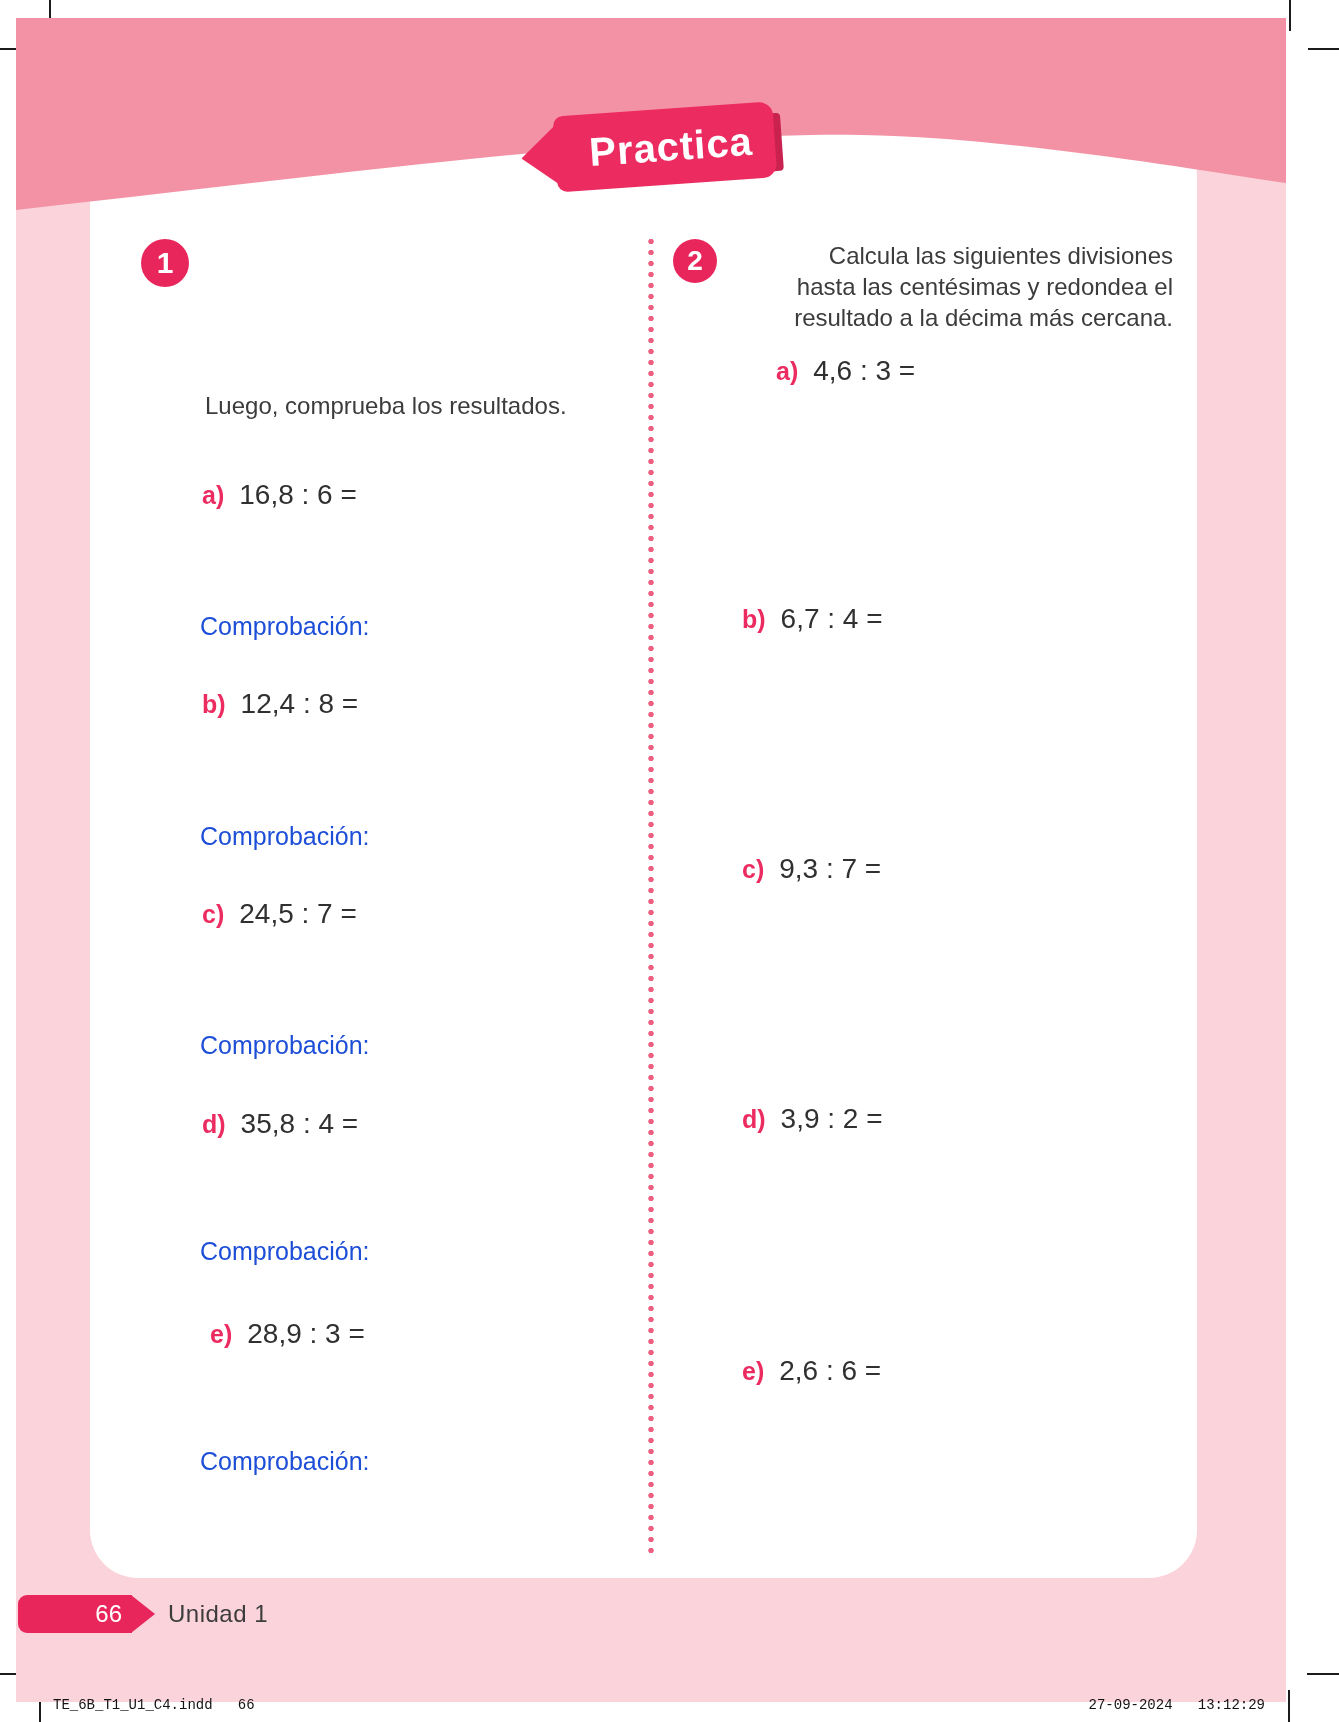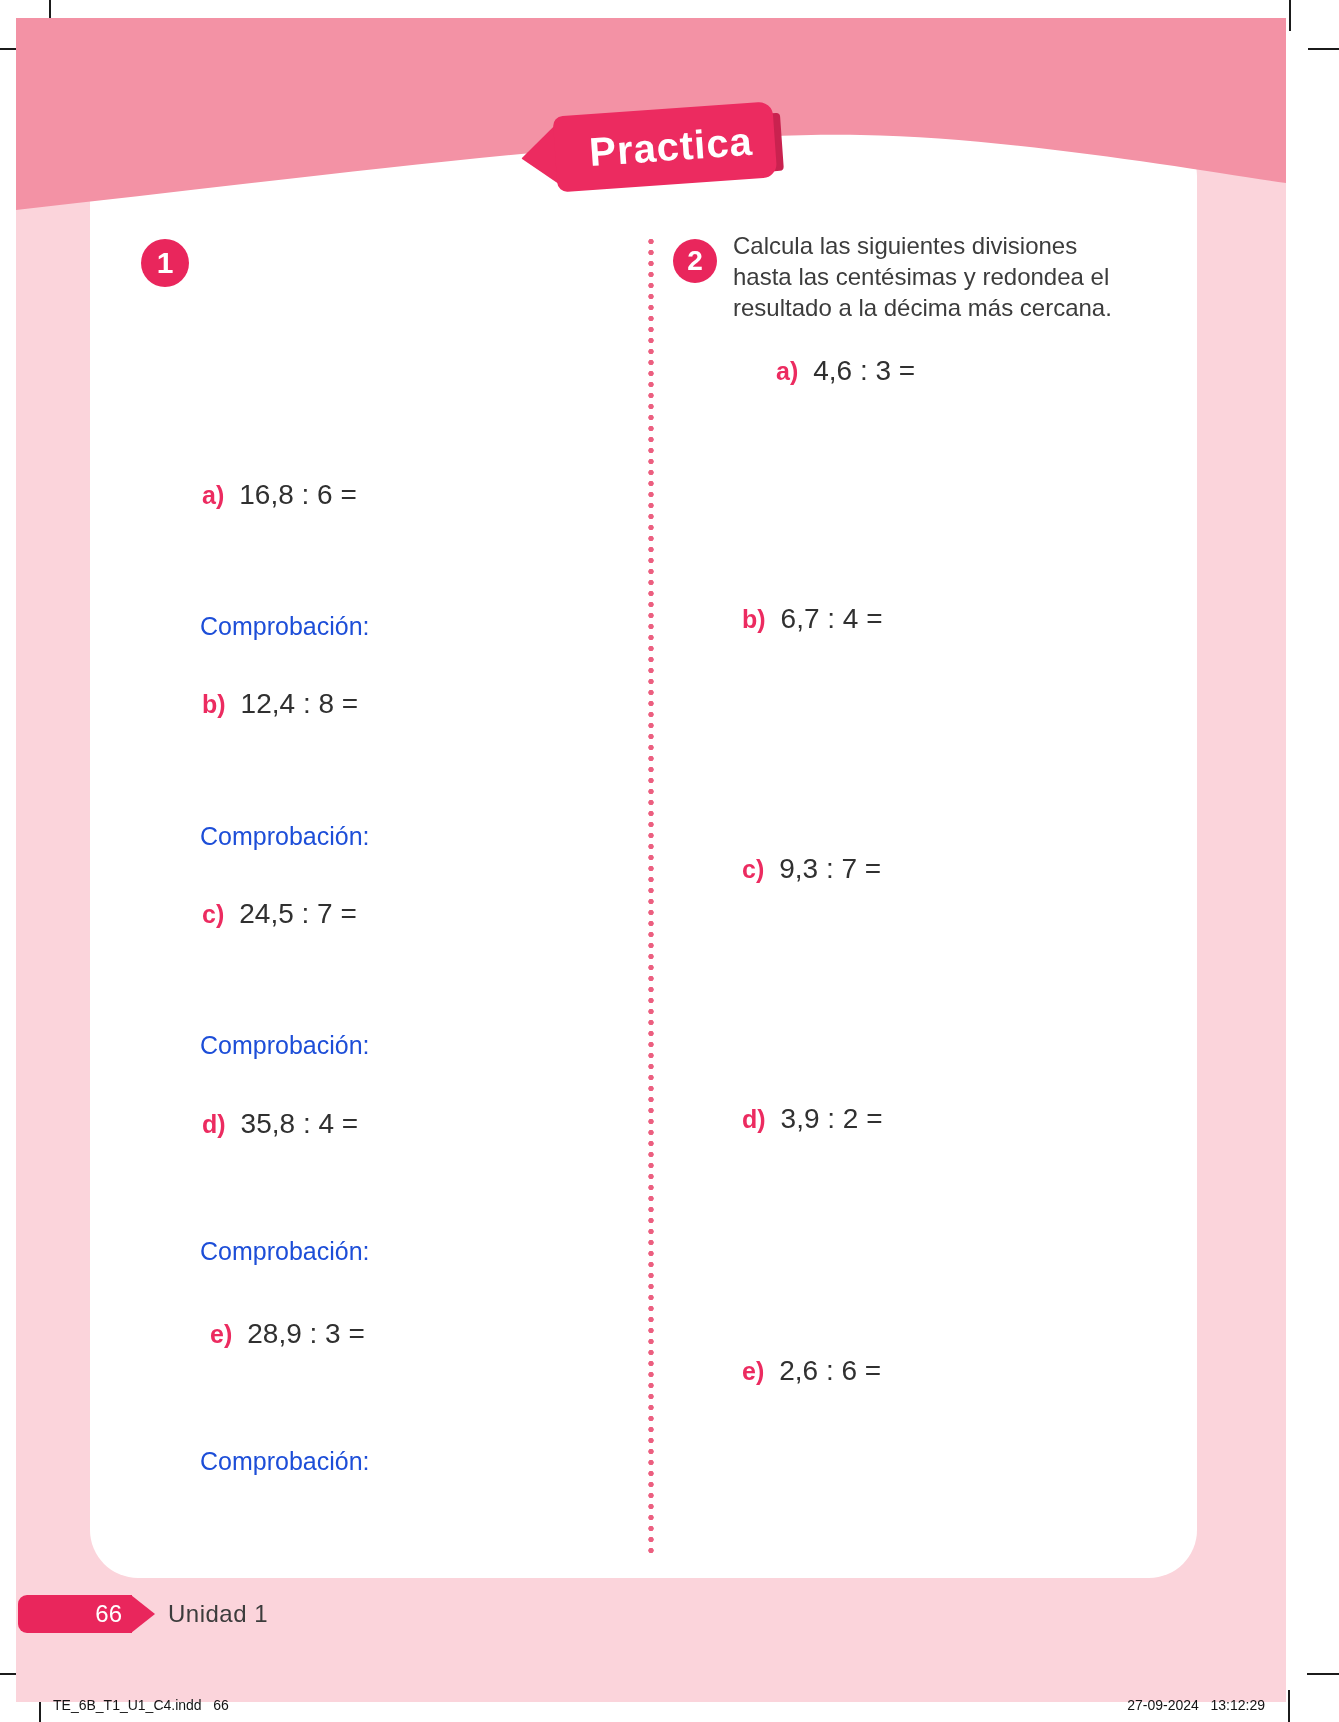--- a/index.html
+++ b/index.html
@@ -48,21 +48,21 @@
     position:absolute;border-radius:50%;background:#E9265C;color:#fff;
     display:flex;align-items:center;justify-content:center;
     font-weight:bold;
   }
   .num-badge.n1{left:125px;top:221px;width:48px;height:48px;font-size:30px;}
   .num-badge.n2{left:657px;top:221px;width:44px;height:44px;font-size:28px;}
   
   .instr{position:absolute;font-size:24px;line-height:31px;color:#3C3C3C;}
   .instr.e1{left:189px;top:229px;width:420px;}
   .instr.e1-note{left:189px;top:372px;width:420px;}
-  .instr.e2{left:717px;top:212px;width:440px;}
+  .instr.e2{left:717px;top:222px;width:440px;text-align:right;}
   
   .item{position:absolute;font-size:28px;color:#303030;white-space:nowrap;}
   .item .lab{color:#EC2B60;font-weight:bold;font-size:25px;margin-right:15px;}
   .i-e1a{left:186px;top:461px;}
   .i-e1b{left:186px;top:670px;}
   .i-e1c{left:186px;top:880px;}
   .i-e1d{left:186px;top:1090px;}
   .i-e1e{left:194px;top:1300px;}
   .i-e2a{left:760px;top:337px;}
   .i-e2b{left:726px;top:585px;}
@@ -89,21 +89,21 @@
     border-radius:9px 0 0 9px;color:#fff;font-size:24px;
     display:flex;align-items:center;justify-content:flex-end;padding-right:10px;box-sizing:border-box;
   }
   .page-badge-tip{position:absolute;left:113px;top:0;width:24px;height:38px;background:#E9265C;clip-path:polygon(0 0,100% 50%,0 100%);}
   .unit-label{
     position:absolute;left:152px;top:1577px;height:38px;
     display:flex;align-items:center;font-size:24px;color:#3C3C3C;letter-spacing:0.5px;
   }
   
   .slug{
-    position:absolute;top:1697px;font-family:Liberation Sans, sans-serif;
+    position:absolute;top:1697px;font-family:Liberation Mono, monospace;
     font-size:14px;color:#141414;white-space:pre;
   }
   .slug.file{left:53px;}
   .slug.date{right:74px;}
 </style>
 </head>
 <body>
 
 <div class="crop tl-v"></div>
 <div class="crop tl-h"></div>
@@ -125,20 +125,21 @@
   <div class="banner">
     <div class="banner-fold"></div>
     <div class="banner-tip"></div>
     <div class="banner-body"></div>
     <div class="banner-label">Practica</div>
   </div>
 
   <div class="divider"></div>
 
   <div class="num-badge n1">1</div>
+  <div class="instr e1-note">Luego, comprueba los resultados.</div>
 
   <div class="item i-e1a">
     <span class="lab">a)</span><span>16,8 : 6 =</span>
   </div>
   <div class="check c1">Comprobación:</div>
 
   <div class="item i-e1b">
     <span class="lab">b)</span><span>12,4 : 8 =</span>
   </div>
   <div class="check c2">Comprobación:</div>

